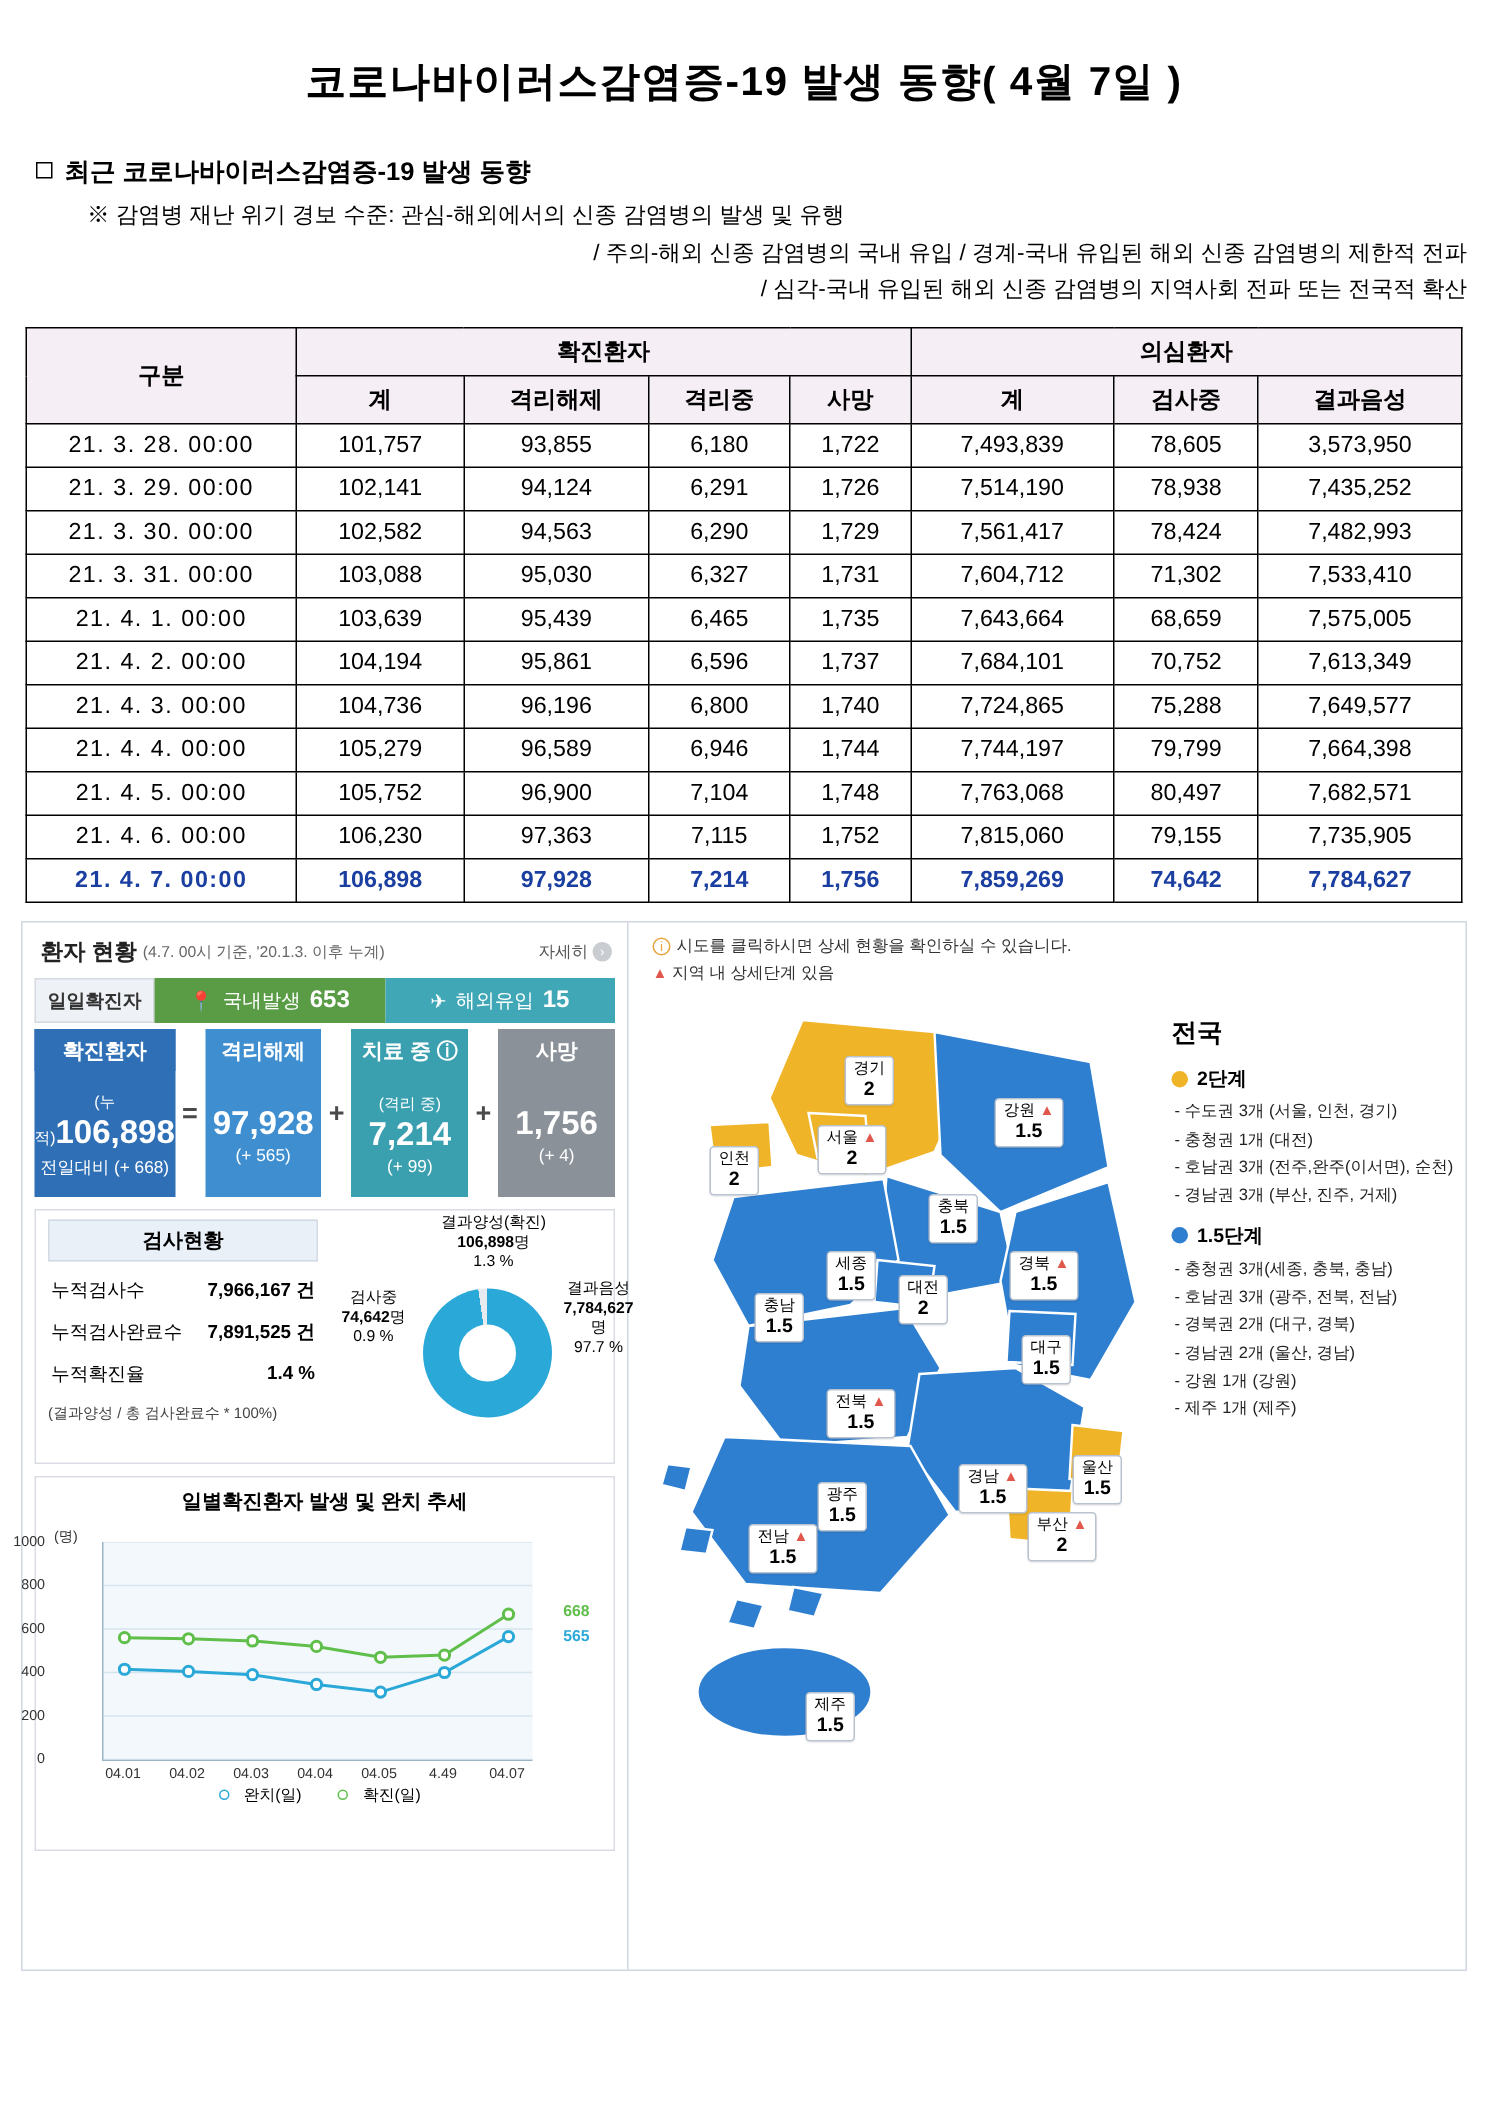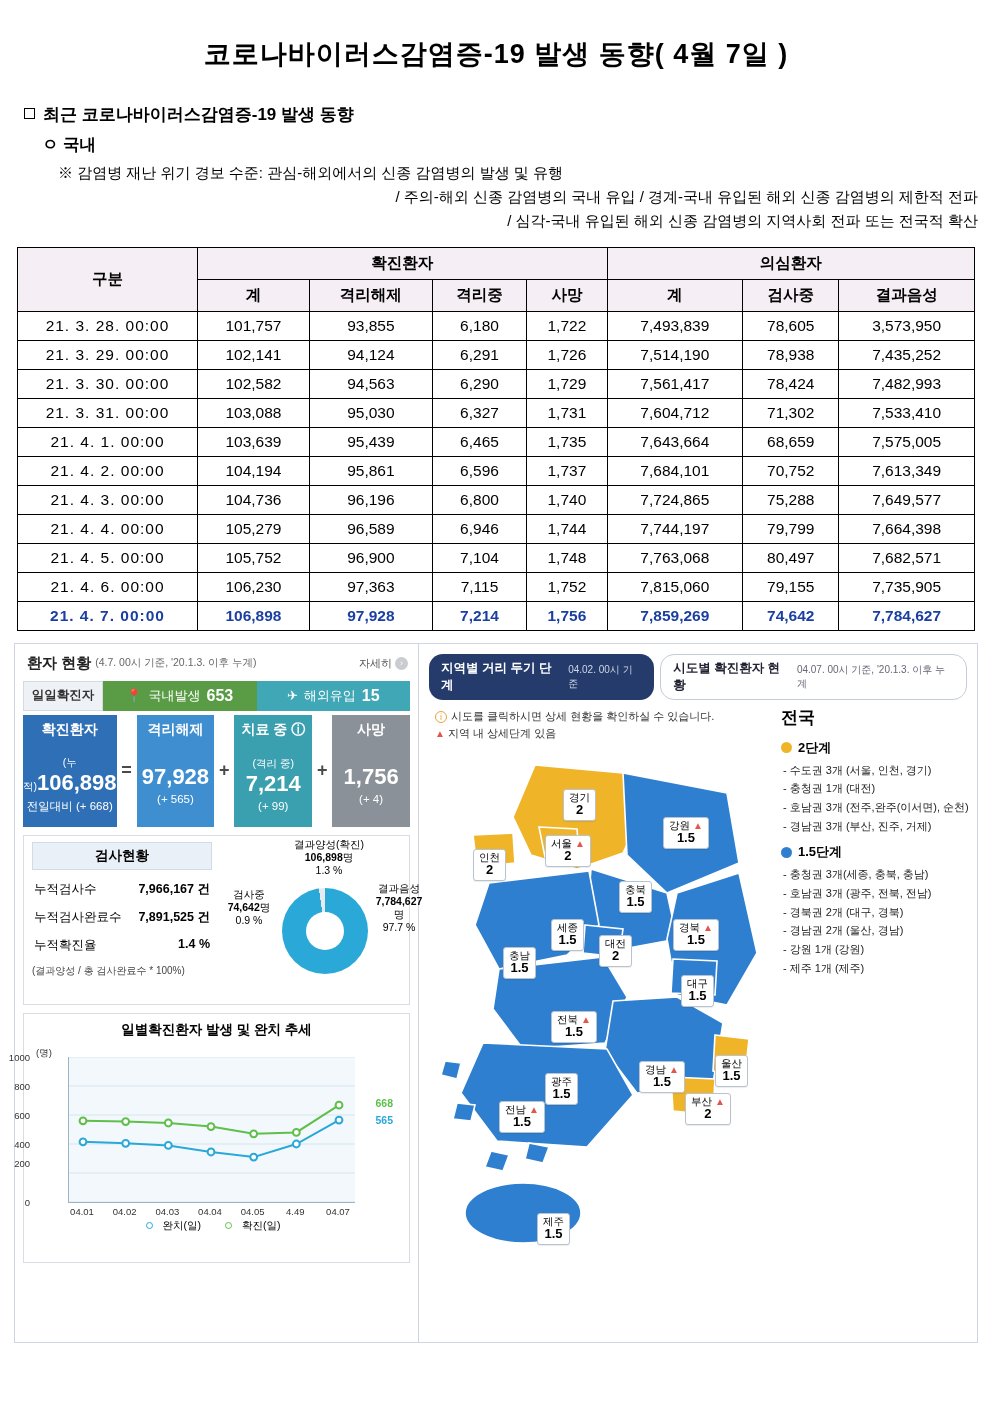--- a/index.html
+++ b/index.html
@@ -122,21 +122,20 @@
 </style>
 </head>
 <body>
 
 <div class="page">
 
   <h1 class="title">코로나바이러스감염증-19 발생 동향( 4월 7일 )</h1>
 
   <div class="bullets">
     <div class="b1"><span class="sq"></span><span>최근 코로나바이러스감염증-19 발생 동향</span></div>
-    <div class="b2">ㅇ 국내</div>
     <div class="b4">※ 감염병 재난 위기 경보 수준: 관심-해외에서의 신종 감염병의 발생 및 유행</div>
     <div class="b5">/ 주의-해외 신종 감염병의 국내 유입 / 경계-국내 유입된 해외 신종 감염병의 제한적 전파</div>
     <div class="b5">/ 심각-국내 유입된 해외 신종 감염병의 지역사회 전파 또는 전국적 확산</div>
   </div>
 
   <table class="stat">
     <thead>
       <tr>
         <th rowspan="2" style="width:180px">구분</th>
         <th colspan="4">확진환자</th>
@@ -393,49 +392,39 @@
                 <circle cx="142" cy="94.975" r="3.4" fill="#fff" stroke="#2aa8d8" stroke-width="2"></circle>
                 <circle cx="184.66666666666666" cy="100.05" r="3.4" fill="#fff" stroke="#2aa8d8" stroke-width="2"></circle>
                 <circle cx="227.33333333333331" cy="87" r="3.4" fill="#fff" stroke="#2aa8d8" stroke-width="2"></circle>
                 <circle cx="270" cy="63.075" r="3.4" fill="#fff" stroke="#2aa8d8" stroke-width="2"></circle>
               </svg></div>
           <div class="legend">
             <span><i class="dot"></i><span>완치(일)</span></span>
             <span><i class="dot g"></i><span>확진(일)</span></span>
           </div>
         <div class="ytick" style="top: 159px;">0</div>
-            <div class="ytick" style="top: 120px;">200</div>
+            <div class="ytick" style="top: 130px;">200</div>
             <div class="ytick" style="top: 101px;">400</div>
             <div class="ytick" style="top: 72px;">600</div>
             <div class="ytick" style="top: 43px;">800</div>
             <div class="ytick" style="top: 14px;">1000</div>
             <div class="xtick" style="left: 48px; top: 159px;">04.01</div>
             <div class="xtick" style="left: 90.6667px; top: 159px;">04.02</div>
             <div class="xtick" style="left: 133.333px; top: 159px;">04.03</div>
             <div class="xtick" style="left: 176px; top: 159px;">04.04</div>
             <div class="xtick" style="left: 218.667px; top: 159px;">04.05</div>
             <div class="xtick" style="left: 261.333px; top: 159px;">4.49</div>
             <div class="xtick" style="left: 304px; top: 159px;">04.07</div>
             <div style="position: absolute; right: 6px; top: 54.14px; font-size: 10.5px; color: rgb(95, 191, 74); font-weight: bold;">668</div>
             <div style="position: absolute; right: 6px; top: 71.075px; font-size: 10.5px; color: rgb(42, 168, 216); font-weight: bold;">565</div>
           </div>
       </div>
     </div>
 
     <div class="right">
-      <div class="rhead">
-        <div class="pill dark">
-          <b>지역별 거리 두기 단계</b>
-          <span class="sm">04.02. 00시 기준</span>
-        </div>
-        <div class="pill light">
-          <b>시도별 확진환자 현황</b>
-          <span class="sm">04.07. 00시 기준, '20.1.3. 이후 누계</span>
-        </div>
-      </div>
 
       <div class="mapnote">
         <div><span class="i">i</span><span>시도를 클릭하시면 상세 현황을 확인하실 수 있습니다.</span></div>
         <div><span class="tri">▲</span> <span>지역 내 상세단계 있음</span></div>
       </div>
 
       <div class="mapzone">
         <svg width="352" height="560" viewBox="0 0 352 560">
           <g stroke="#ffffff" stroke-width="1.6">
 

